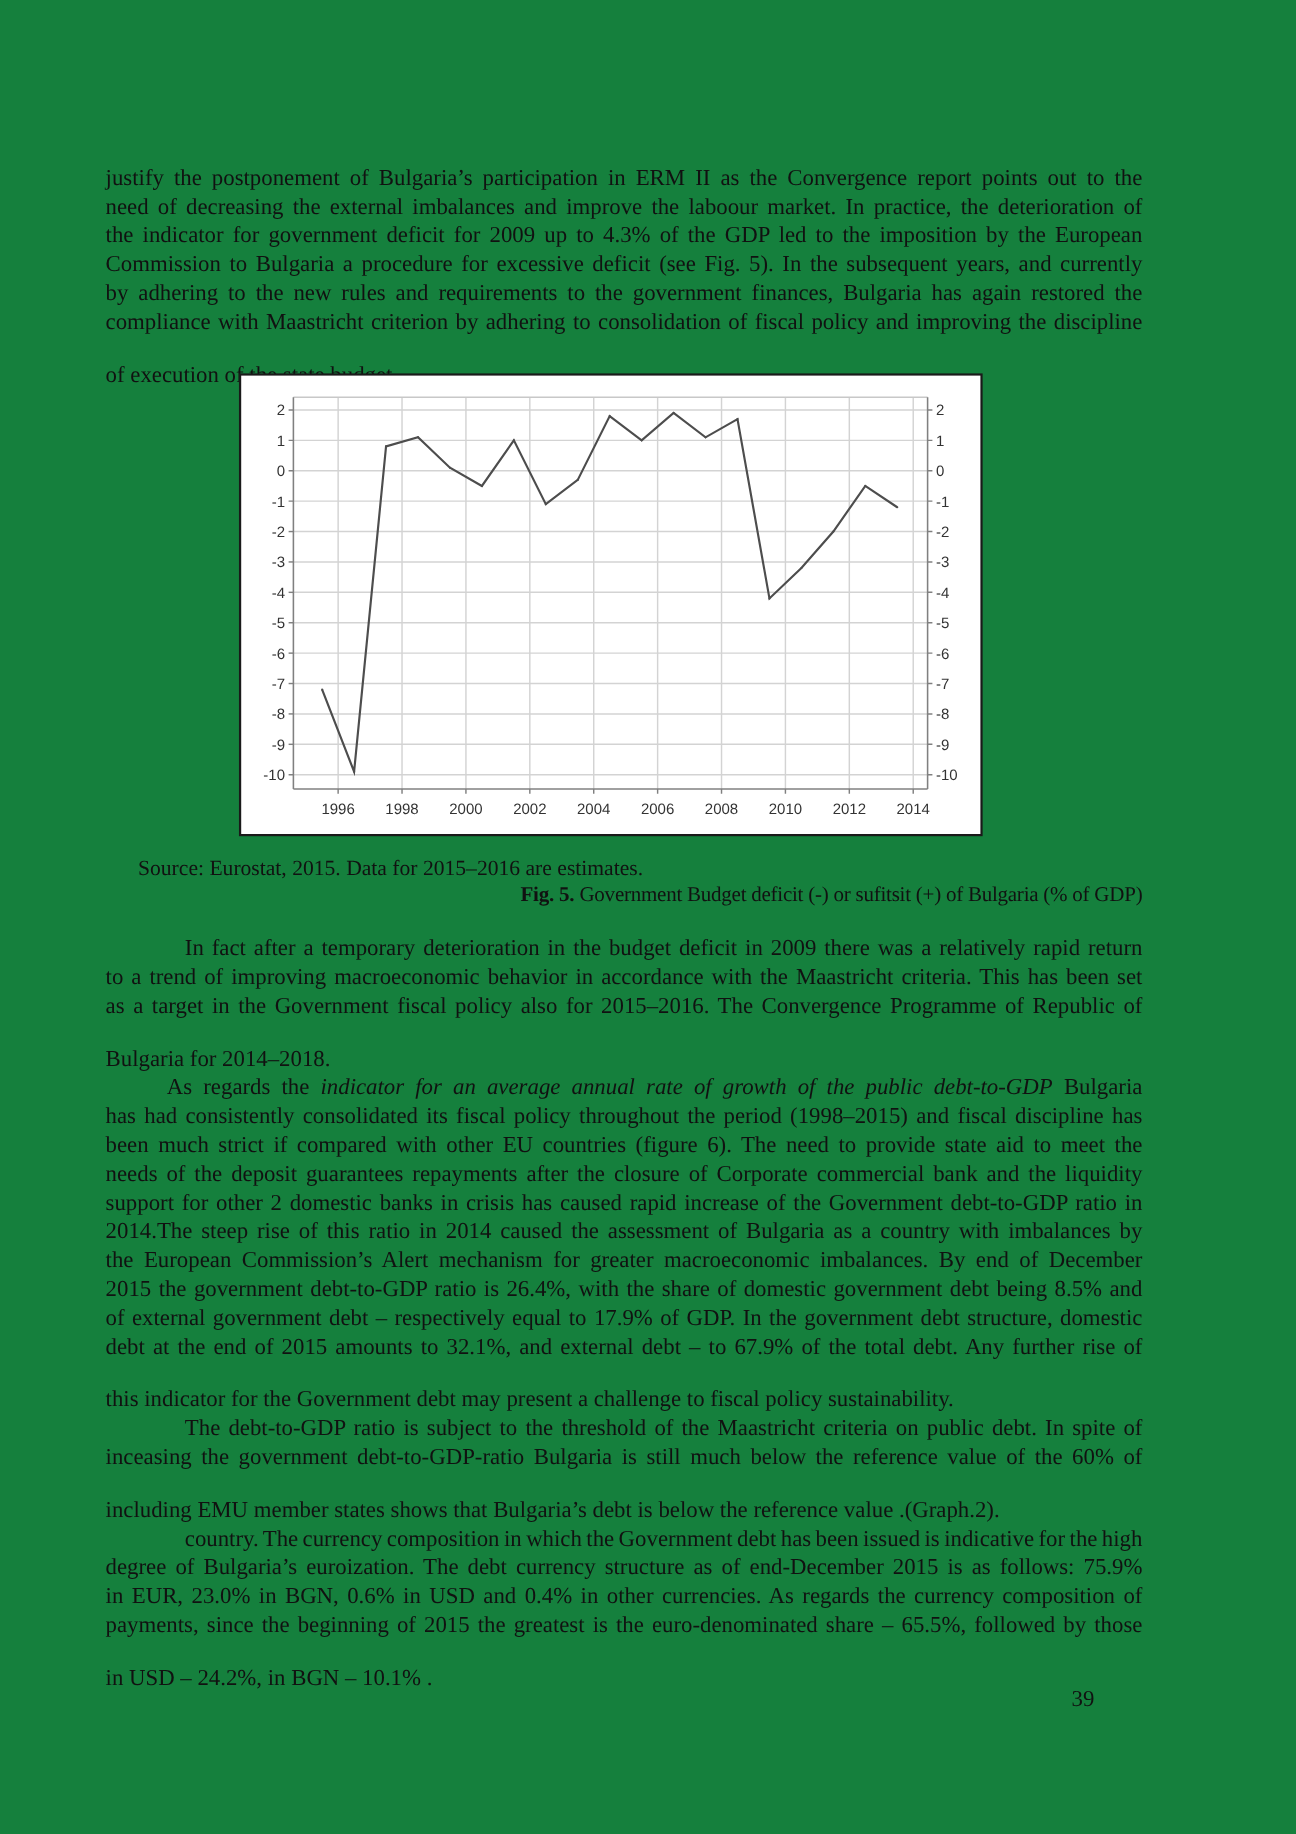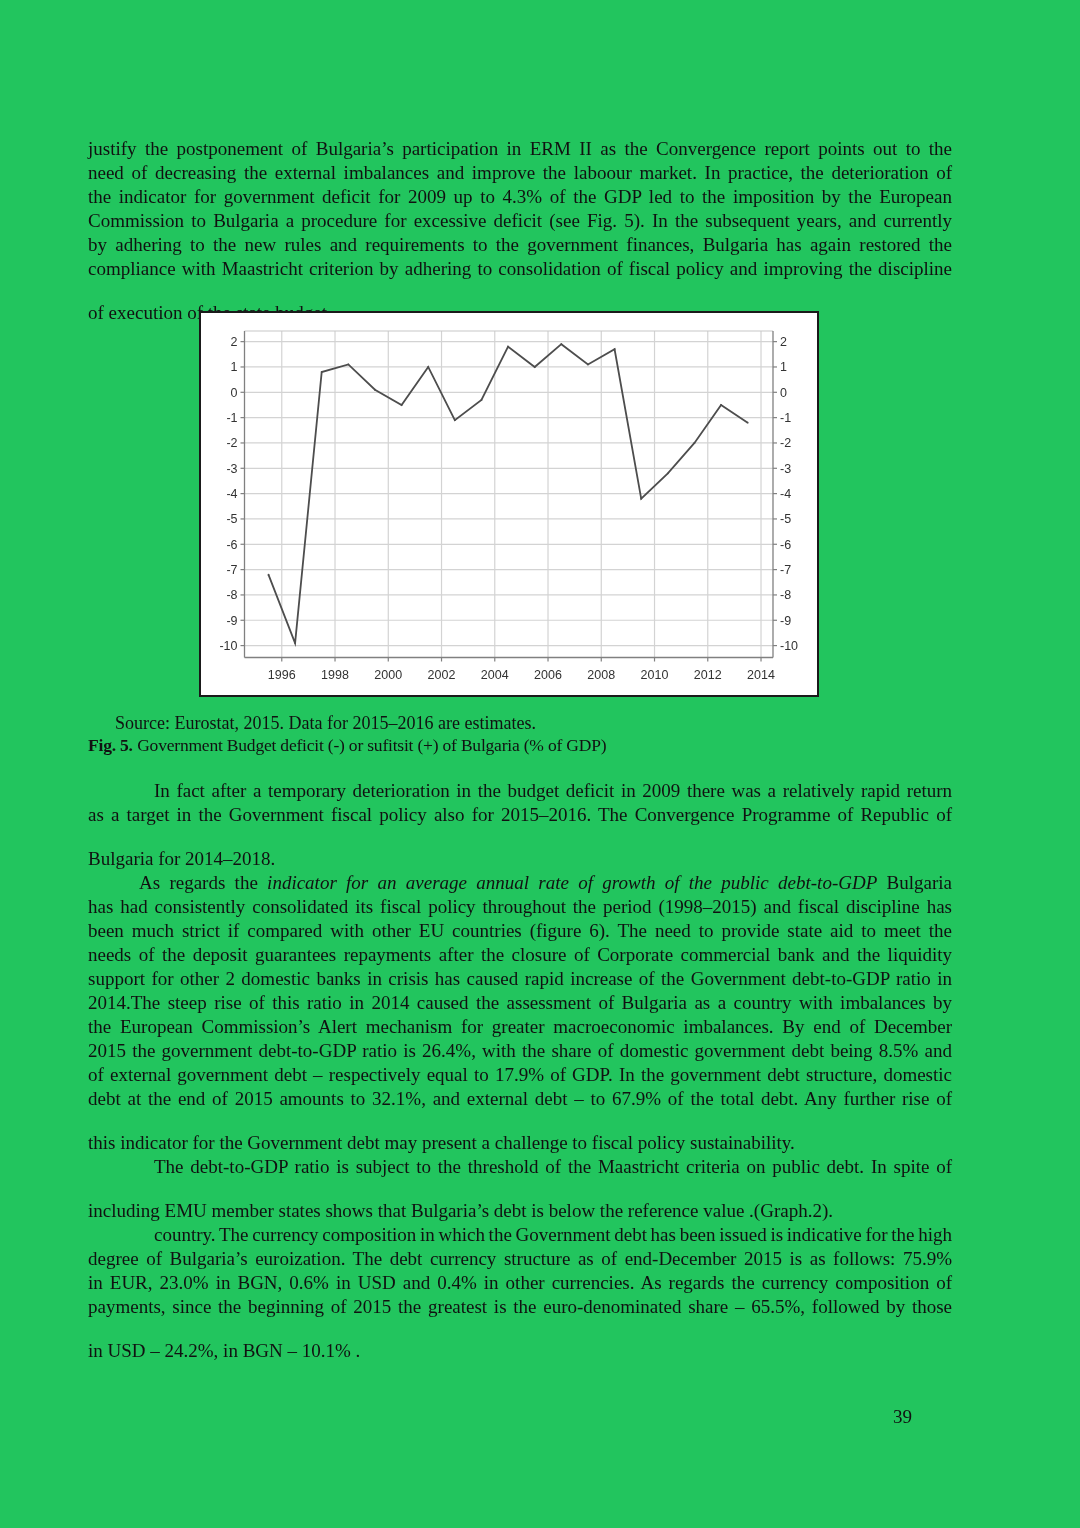--- a/index.html
+++ b/index.html
@@ -1,20 +1,20 @@
 <!DOCTYPE html>
 <html><head>
 <meta charset="utf-8">
 <style>
   html, body { margin: 0; padding: 0; background: #ffffff; }
   .page {
     position: relative;
     width: 1080px;
     height: 1528px;
-    background: #22c55e;
+    background: #15803d;
     overflow: hidden;
     color: #111111;
     font-family: "Liberation Serif", "DejaVu Serif", serif;
   }
   .text-col {
     position: absolute;
     left: 88px;
     width: 864px;
     font-size: 19px;
     line-height: 24px;
@@ -59,21 +59,21 @@
     font-size: 18px;
     line-height: 22px;
     white-space: nowrap;
     margin-left: 27px;
   }
   .fig-caption {
     position: absolute;
     left: 88px;
     width: 864px;
     top: 734px;
-    text-align: left;
+    text-align: right;
     font-size: 17.5px;
     line-height: 22px;
     letter-spacing: -0.2px;
     white-space: nowrap;
   }
   .fig-caption .cap-label { font-weight: bold; }
   .fig-caption .cap-text { margin-left: 0.25em; }
 
   .page-number {
     position: absolute;
@@ -233,38 +233,40 @@
 
   <div class="source-note">Source: Eurostat, 2015. Data for 2015–2016 are estimates.</div>
 
   <div class="fig-caption">
     <span class="cap-label">Fig. 5.</span><span class="cap-text">Government Budget deficit (-) or sufitsit (+) of Bulgaria (% of GDP)</span>
   </div>
 
   <div class="text-col body-text" id="body-paragraphs">
       <div class="para">
         <div class="line"><span>In fact after a temporary deterioration in the budget deficit in 2009 there was a relatively rapid return</span></div>
+        <div class="line"><span>to a trend of improving macroeconomic behavior in accordance with the Maastricht criteria. This has been set</span></div>
         <div class="line"><span>as a target in the Government fiscal policy also for 2015–2016. The Convergence Programme of Republic of</span></div>
         <div class="line last"><span>Bulgaria for 2014–2018.</span></div>
       </div>
       <div class="para">
         <div class="line"><span>As regards the </span><span class="em">indicator for an average annual rate of growth of the public debt-to-GDP</span><span>  Bulgaria</span></div>
         <div class="line"><span>has had consistently consolidated its fiscal policy throughout the period (1998–2015) and fiscal discipline has</span></div>
         <div class="line"><span>been much strict if compared with other EU countries (figure 6). The need to provide state aid to meet the</span></div>
         <div class="line"><span>needs of the deposit guarantees repayments after the closure of Corporate commercial bank and the liquidity</span></div>
         <div class="line"><span>support for other 2 domestic banks in crisis has caused rapid increase of the Government debt-to-GDP ratio in</span></div>
         <div class="line"><span>2014.The steep rise of this ratio in 2014 caused the assessment of Bulgaria as a country with imbalances by</span></div>
         <div class="line"><span>the European Commission’s Alert mechanism for greater macroeconomic imbalances. By end of December</span></div>
         <div class="line"><span>2015 the government debt-to-GDP ratio is 26.4%, with the share of domestic government debt being 8.5% and</span></div>
         <div class="line"><span>of external government debt – respectively equal to 17.9% of GDP. In the government debt structure, domestic</span></div>
         <div class="line"><span>debt at the end of 2015 amounts to 32.1%, and external debt – to 67.9% of the total debt. Any further rise of</span></div>
         <div class="line last"><span>this indicator for the Government debt may present a challenge to fiscal policy sustainability.</span></div>
       </div>
       <div class="para">
         <div class="line"><span>The debt-to-GDP ratio is subject to the threshold of the Maastricht criteria on public debt. In spite of</span></div>
+        <div class="line"><span>inceasing the government debt-to-GDP-ratio Bulgaria is still much below the reference value of the 60% of</span></div>
         <div class="line last"><span>including EMU member states shows that Bulgaria’s debt is below the reference value .(Graph.2).</span></div>
       </div>
       <div class="para">
         <div class="line"><span>country. The currency composition in which the Government debt has been issued is indicative for the high</span></div>
         <div class="line"><span>degree of Bulgaria’s euroization. The debt currency structure as of end-December 2015 is as follows:  75.9%</span></div>
         <div class="line"><span>in EUR, 23.0% in BGN, 0.6% in USD and 0.4% in other currencies. As regards the currency composition of</span></div>
         <div class="line"><span>payments, since the beginning of 2015 the greatest is the euro-denominated share – 65.5%, followed by those</span></div>
         <div class="line last"><span>in USD – 24.2%, in BGN – 10.1% .</span></div>
       </div>
     </div>

